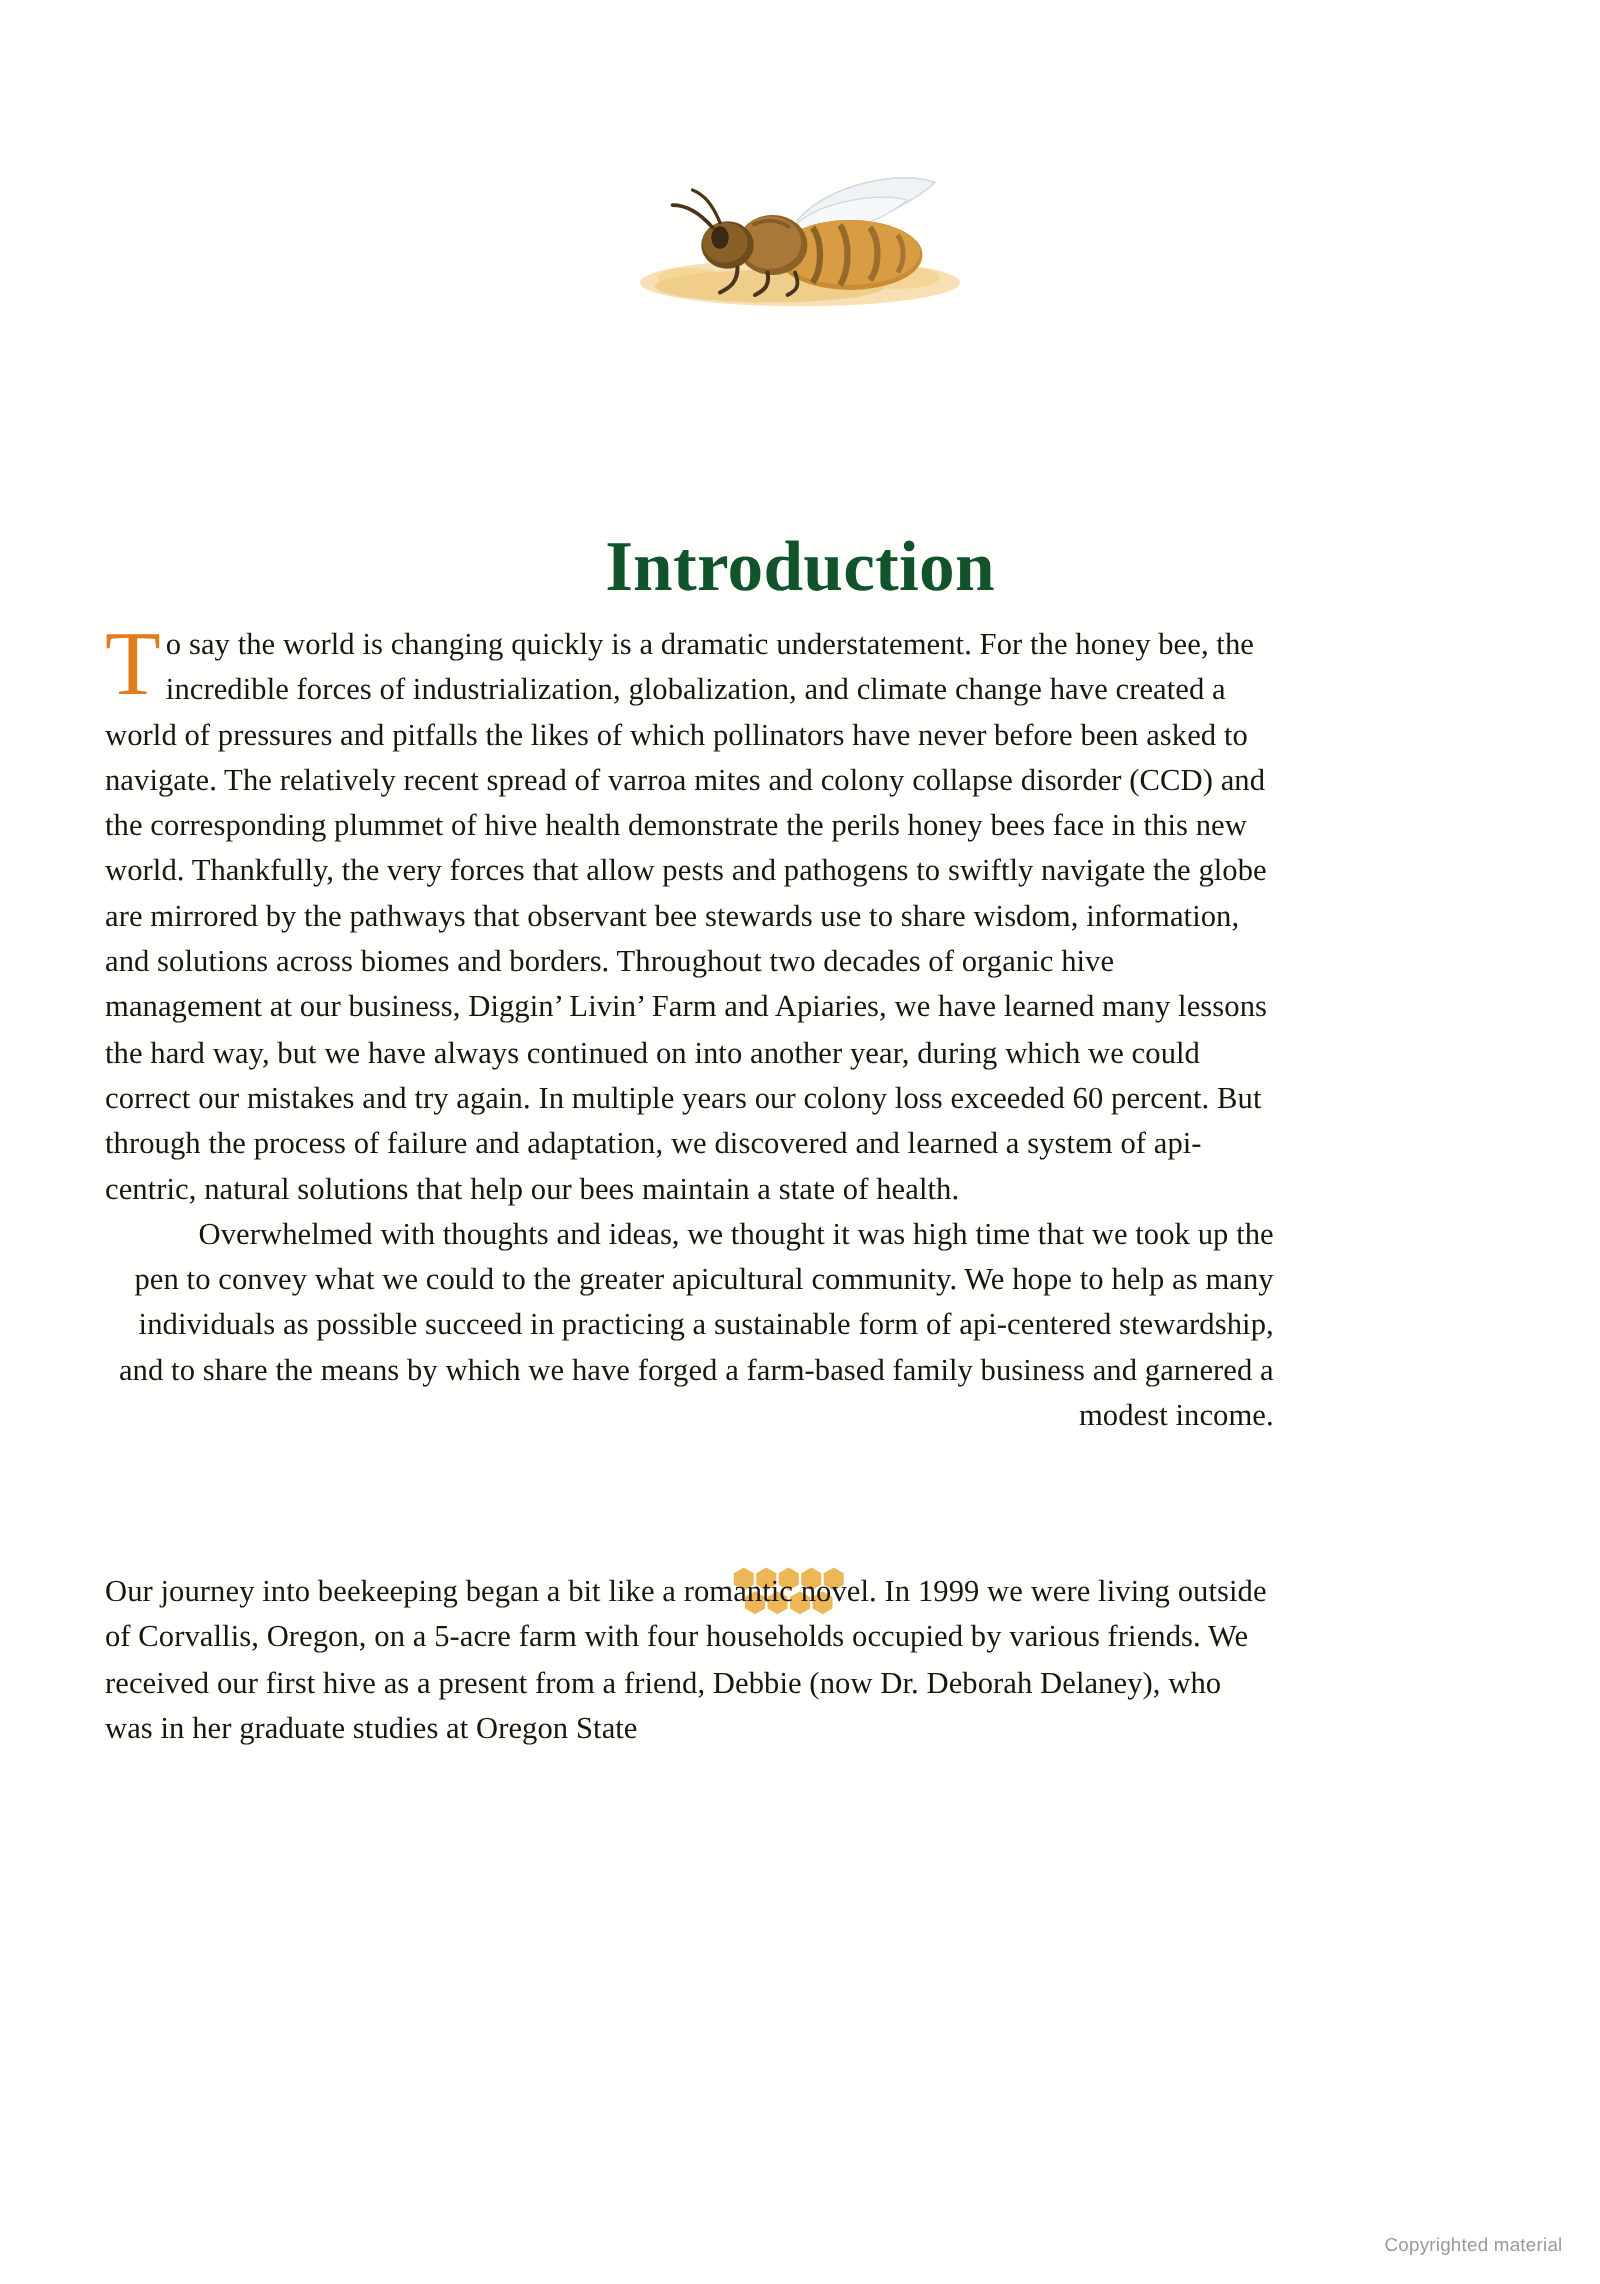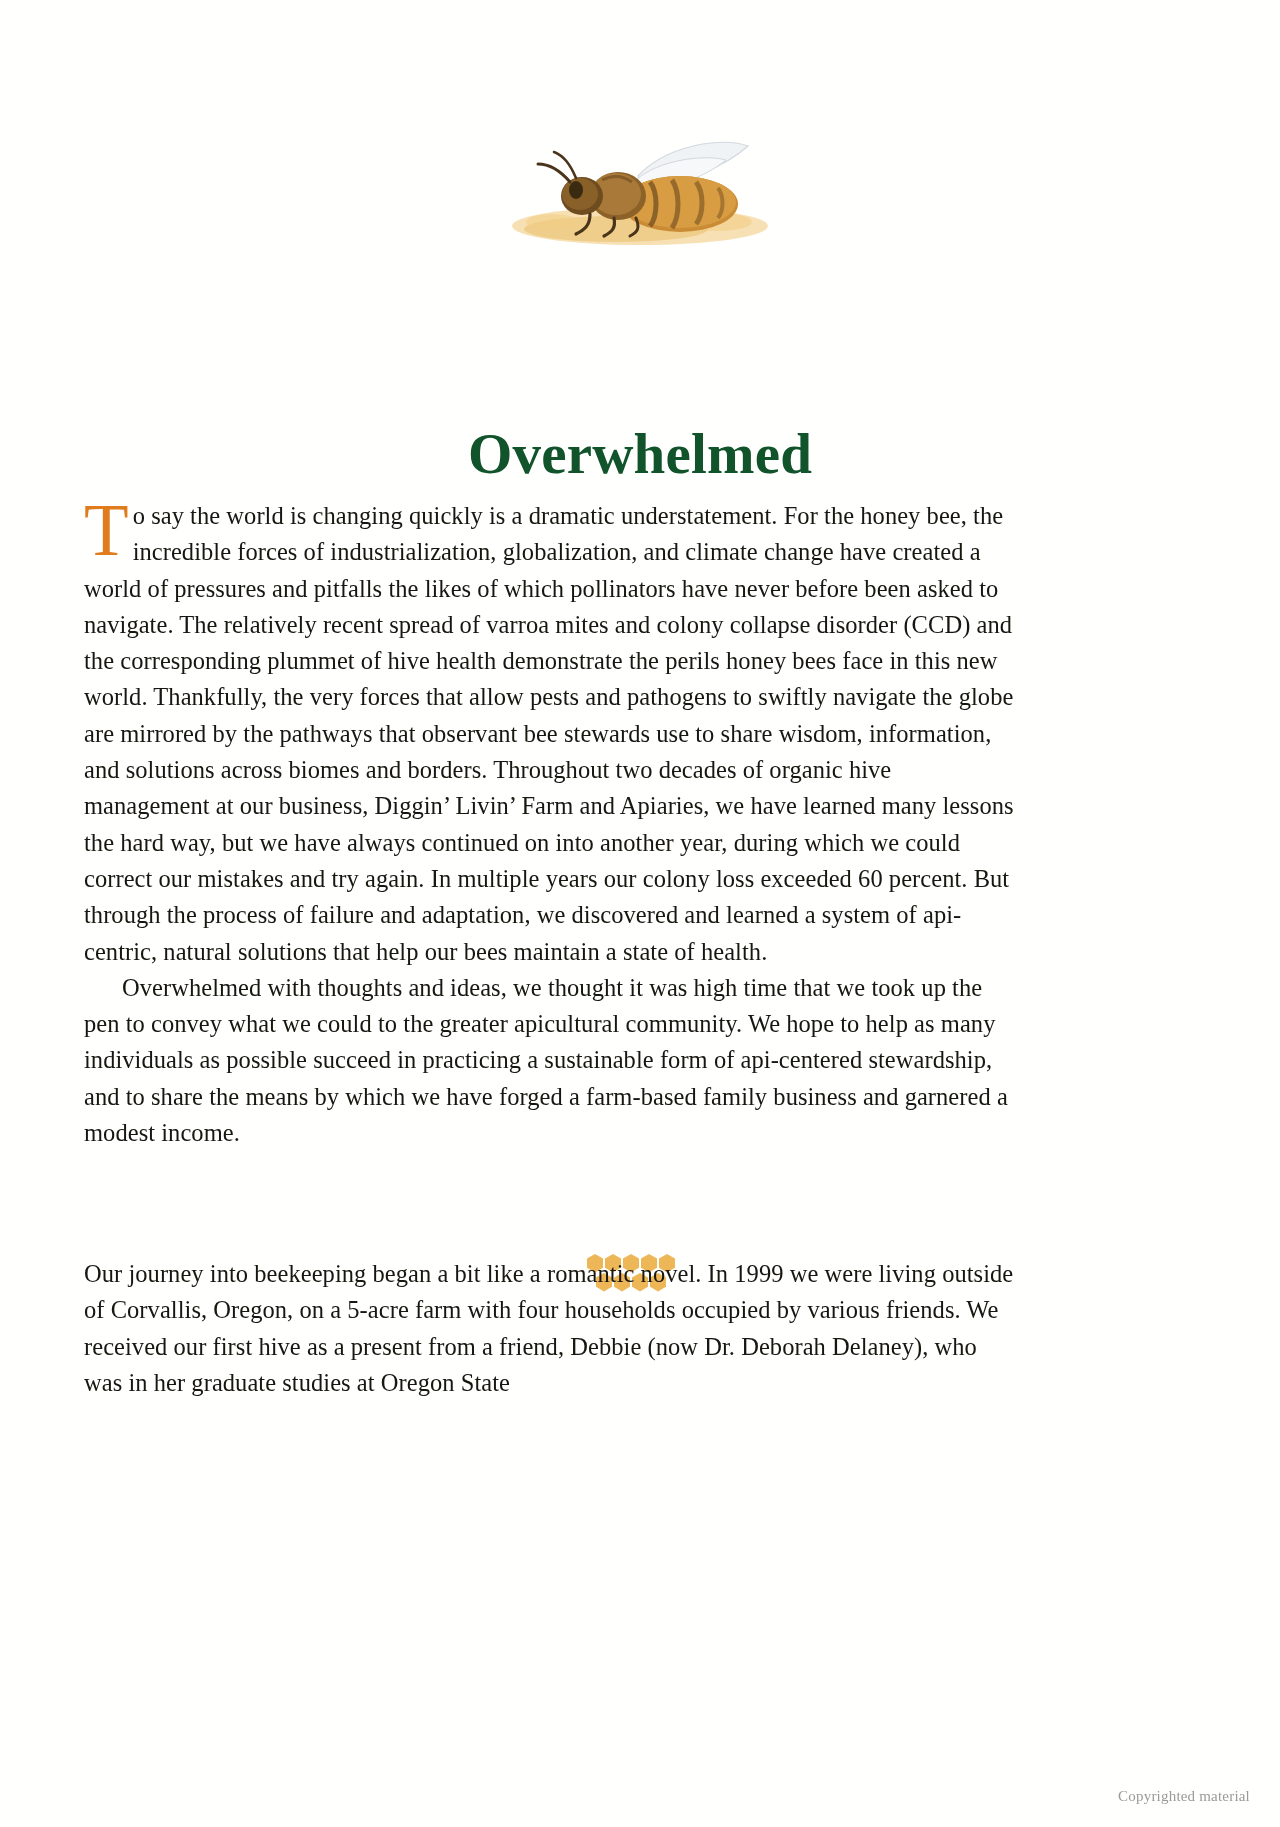--- a/index.html
+++ b/index.html
@@ -62,20 +62,21 @@
   .para {
     font-size: 24.5px;
     line-height: 36.3px;
     text-align: left;
     margin: 0;
     color: #17160f;
     letter-spacing: 0.05px;
   }
   .para + .para {
     text-indent: 38px;
+    text-align: right;
   }
 
   .dropcap {
     float: left;
     font-size: 73px;
     line-height: 54px;
     padding: 4px 4px 0 0;
     margin-top: 2px;
     color: #e07b1e;
     font-family: "Liberation Serif", serif;
@@ -101,21 +102,21 @@
     width: 935px;
   }
 
   
   .copyright {
     position: absolute;
     right: 30px;
     bottom: 22px;
     font-size: 15px;
     color: #9a9a9a;
-    font-family: Liberation Serif, serif;
+    font-family: Liberation Sans, sans-serif;
     letter-spacing: 0.2px;
   }
 </style>
 </head>
 <body>
 
 <div class="page">
 
   <div class="bee-figure">
     <svg width="300" height="120" viewBox="0 0 300 120" xmlns="http://www.w3.org/2000/svg" role="img" aria-label="honey bee illustration">
@@ -147,21 +148,21 @@
 
       <path d="M80 52 C68 38 58 34 48 34" stroke="#4a341a" stroke-width="3" fill="none" stroke-linecap="round"></path>
       <path d="M86 48 C80 34 74 26 64 22" stroke="#4a341a" stroke-width="2.6" fill="none" stroke-linecap="round"></path>
 
       <path d="M100 84 C100 96 94 100 86 104" stroke="#4a341a" stroke-width="3.2" fill="none" stroke-linecap="round"></path>
       <path d="M124 88 C126 98 122 102 114 106" stroke="#4a341a" stroke-width="3.2" fill="none" stroke-linecap="round"></path>
       <path d="M146 88 C150 98 148 102 140 106" stroke="#4a341a" stroke-width="3" fill="none" stroke-linecap="round"></path>
     </svg>
   </div>
 
-  <h1 class="chapter-title">Overwhelmed</h1>
+  <h1 class="chapter-title">Introduction</h1>
 
   <div class="body-col">
     <p class="para"><span class="dropcap">T</span><span>o say the world is changing quickly is a dramatic understatement. For the honey bee, the incredible forces of industrialization, globalization, and climate change have created a world of pressures and pitfalls the likes of which pollinators have never before been asked to navigate. The relatively recent spread of varroa mites and colony collapse disorder (CCD) and the corresponding plummet of hive health demonstrate the perils honey bees face in this new world. Thankfully, the very forces that allow pests and pathogens to swiftly navigate the globe are mirrored by the pathways that observant bee stewards use to share wisdom, information, and solutions across biomes and borders. Throughout two decades of organic hive management at our business, Diggin’ Livin’ Farm and Apiaries, we have learned many lessons the hard way, but we have always continued on into another year, during which we could correct our mistakes and try again. In multiple years our colony loss exceeded 60 percent. But through the process of failure and adaptation, we discovered and learned a system of api-centric, natural solutions that help our bees maintain a state of health.</span></p>
     <p class="para">Overwhelmed with thoughts and ideas, we thought it was high time that we took up the pen to convey what we could to the greater apicultural community. We hope to help as many individuals as possible succeed in practicing a sustainable form of api-centered stewardship, and to share the means by which we have forged a farm-based family business and garnered a modest income.</p>
   </div>
 
   <div class="divider">
     <svg width="110" height="48" viewBox="0 0 110 48" xmlns="http://www.w3.org/2000/svg" role="img" aria-label="honeycomb divider">
       <g fill="#edb758">
         <polygon points="10,2 18,6.6 18,15.8 10,20.4 2,15.8 2,6.6"></polygon>

